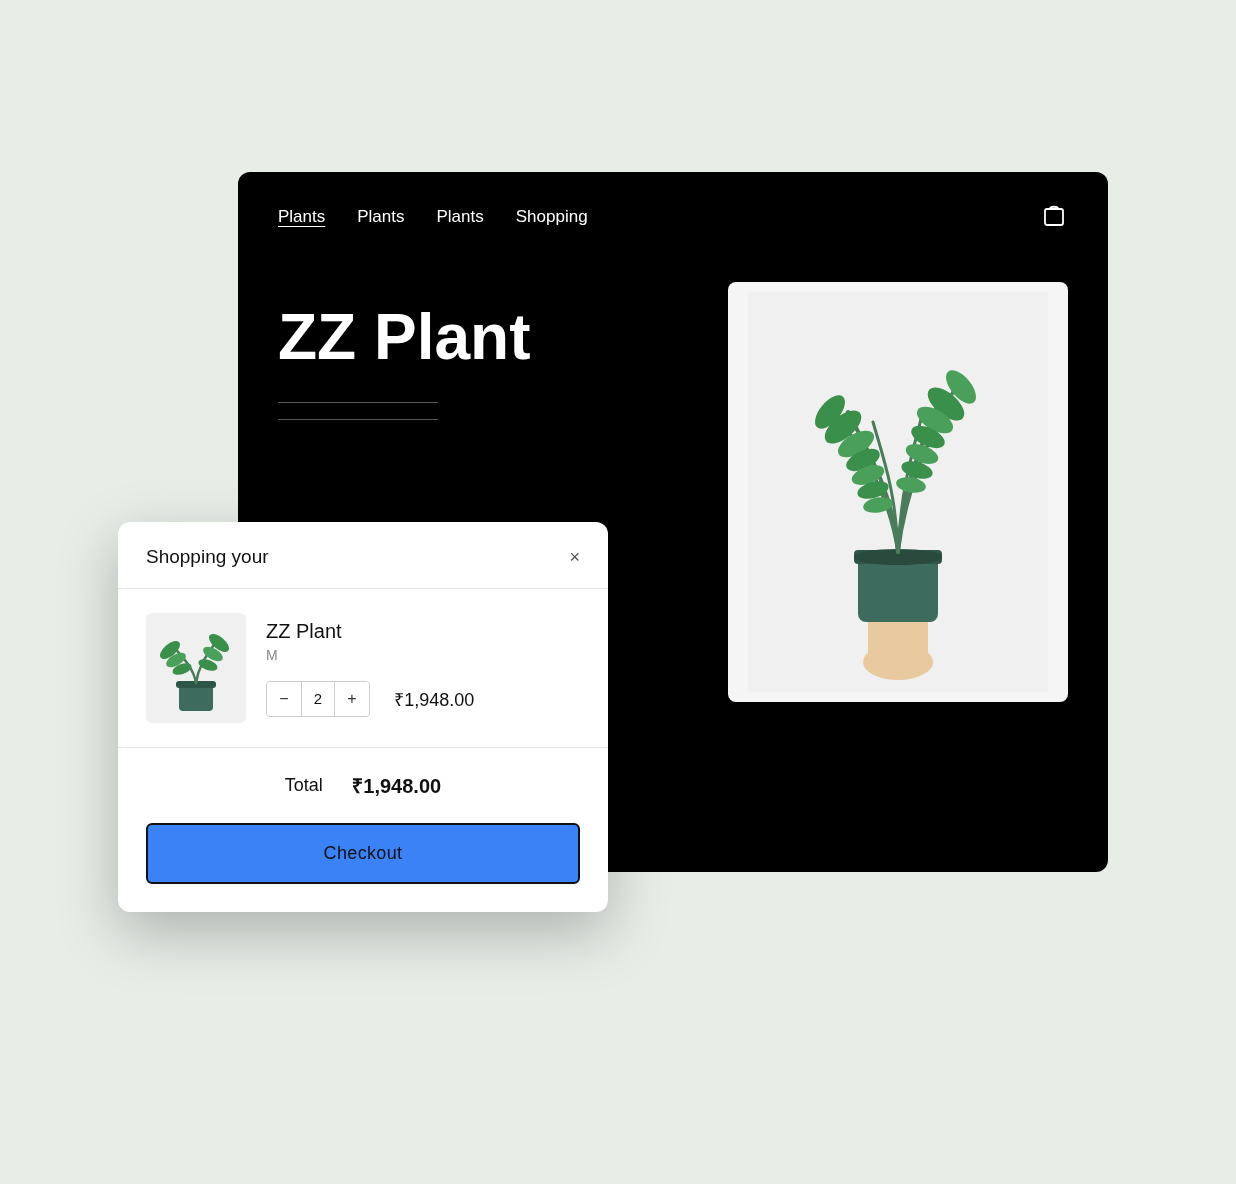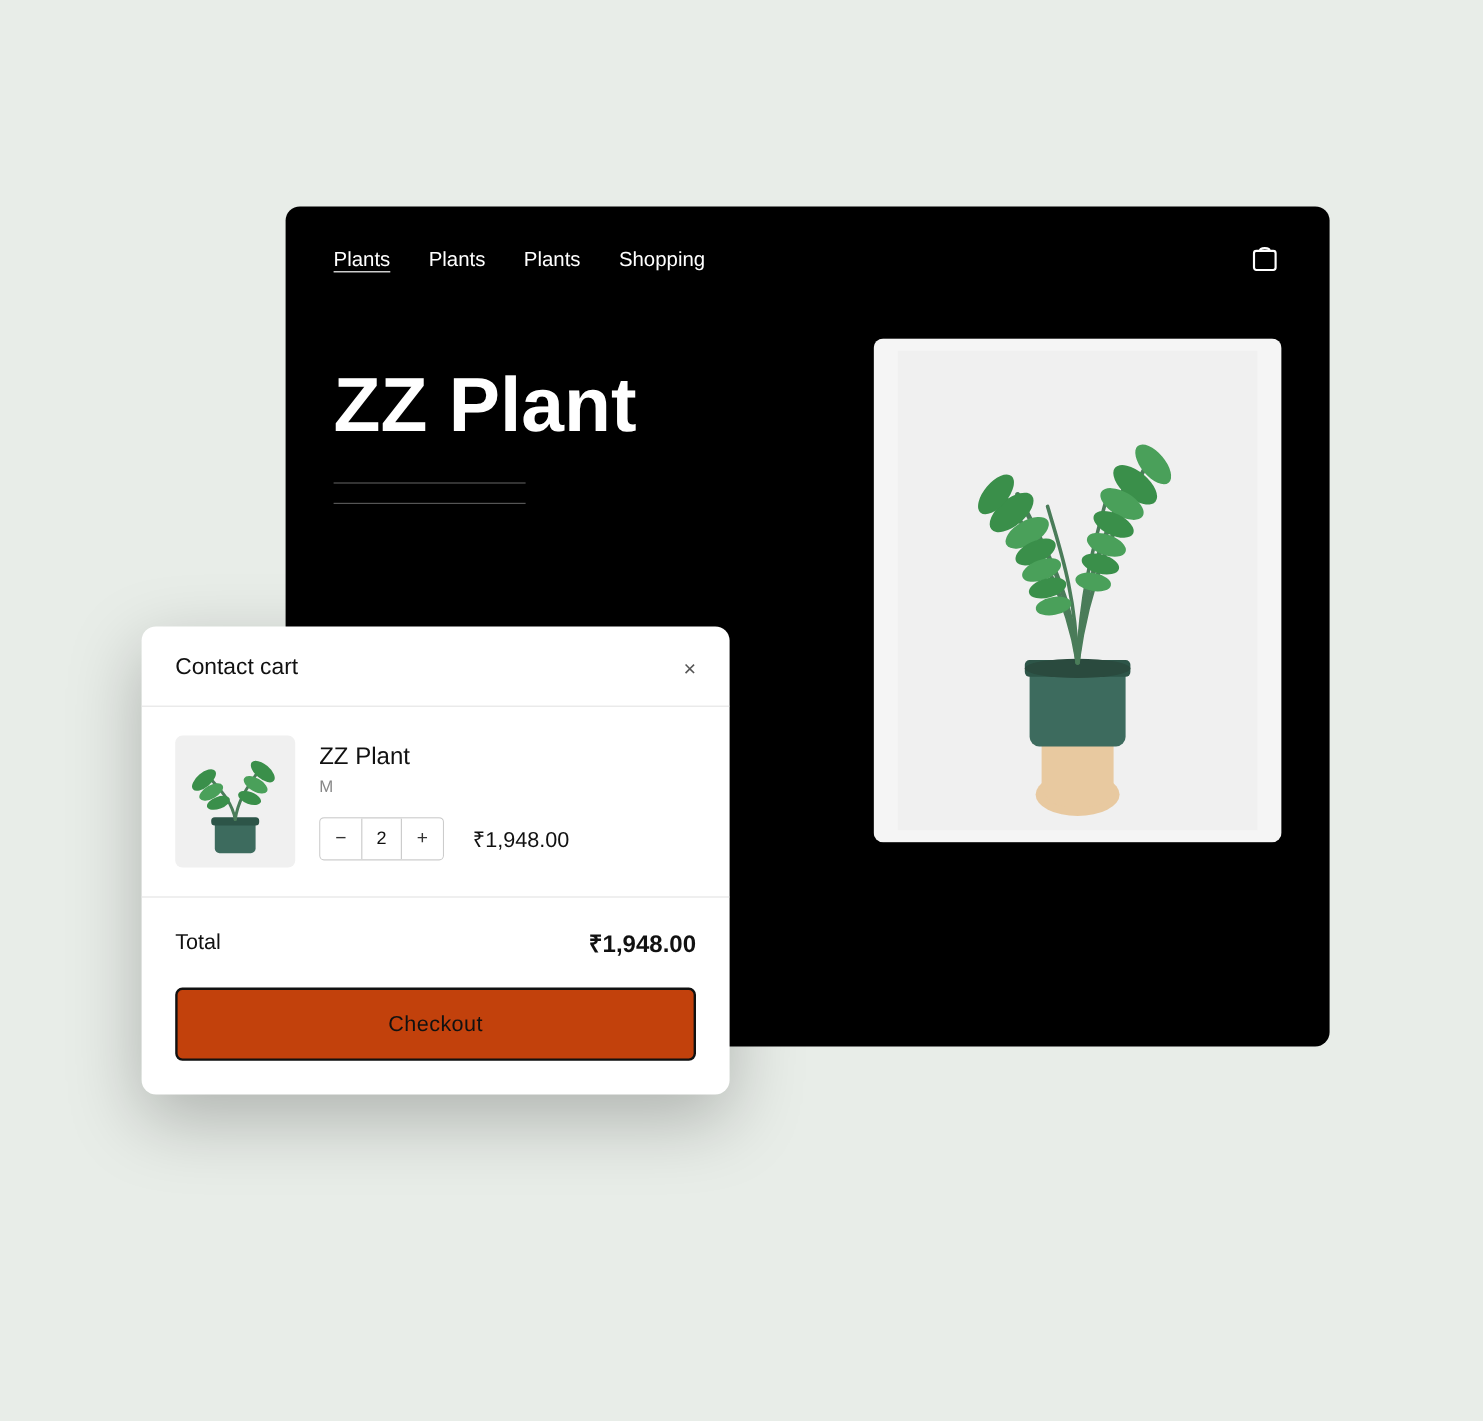--- a/index.html
+++ b/index.html
@@ -225,21 +225,21 @@
     .cart-item-price {
       font-size: 18px;
       font-weight: 500;
       color: #111111;
       margin-left: 8px;
     }
 
     .cart-total-row {
       display: flex;
       align-items: center;
-      justify-content: space-between;
+      justify-content: center;
       padding: 24px 28px;
       gap: 29px;
     }
 
     .cart-total-label {
       font-size: 18px;
       color: #111111;
     }
 
     .cart-total-value {
@@ -248,21 +248,21 @@
       color: #111111;
     }
 
     .cart-checkout-area {
       padding: 0 28px 28px 28px;
     }
 
     .checkout-btn {
       width: 100%;
       padding: 18px;
-      background: #c2410c;
+      background: #3b82f6;
       border: 2px solid #111111;
       border-radius: 6px;
       font-size: 18px;
       font-weight: 400;
       color: #111111;
       cursor: pointer;
       letter-spacing: 0.02em;
     }
 
     
@@ -340,21 +340,21 @@
             <ellipse cx="213" cy="95" rx="20" ry="10" fill="#4aa05a" transform="rotate(50 213 95)"></ellipse>
           </svg>
         </div>
       </div>
     </div>
   </div>
 
   <div class="cart-modal">
 
     <div class="cart-header">
-      <span class="cart-title">Contact cart</span>
+      <span class="cart-title">Shopping your</span>
       <button class="cart-close">×</button>
     </div>
 
     <div class="cart-item">
       <div class="cart-item-image">
         <svg width="90" height="100" viewBox="0 0 90 100" xmlns="http://www.w3.org/2000/svg">
           <rect width="90" height="100" fill="#f0f0f0"></rect>
 
           <rect x="28" y="65" width="34" height="28" rx="4" fill="#3d6b5e"></rect>
           <rect x="25" y="63" width="40" height="7" rx="3" fill="#2d5548"></rect>

